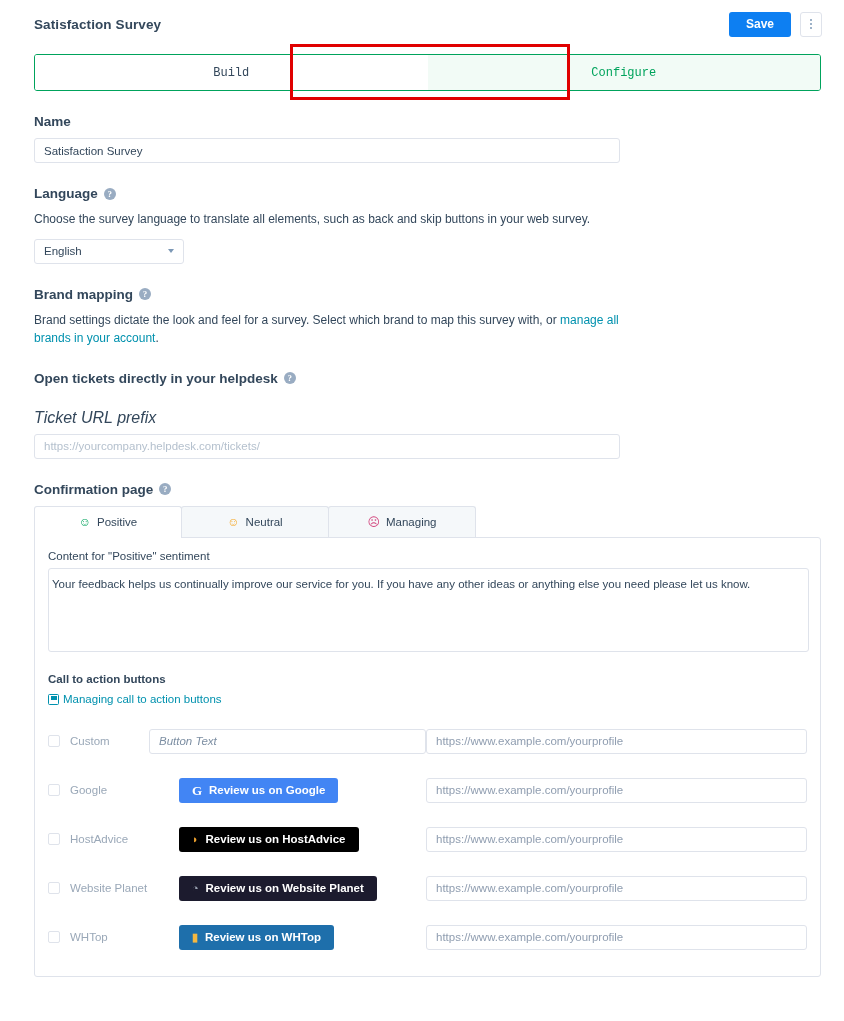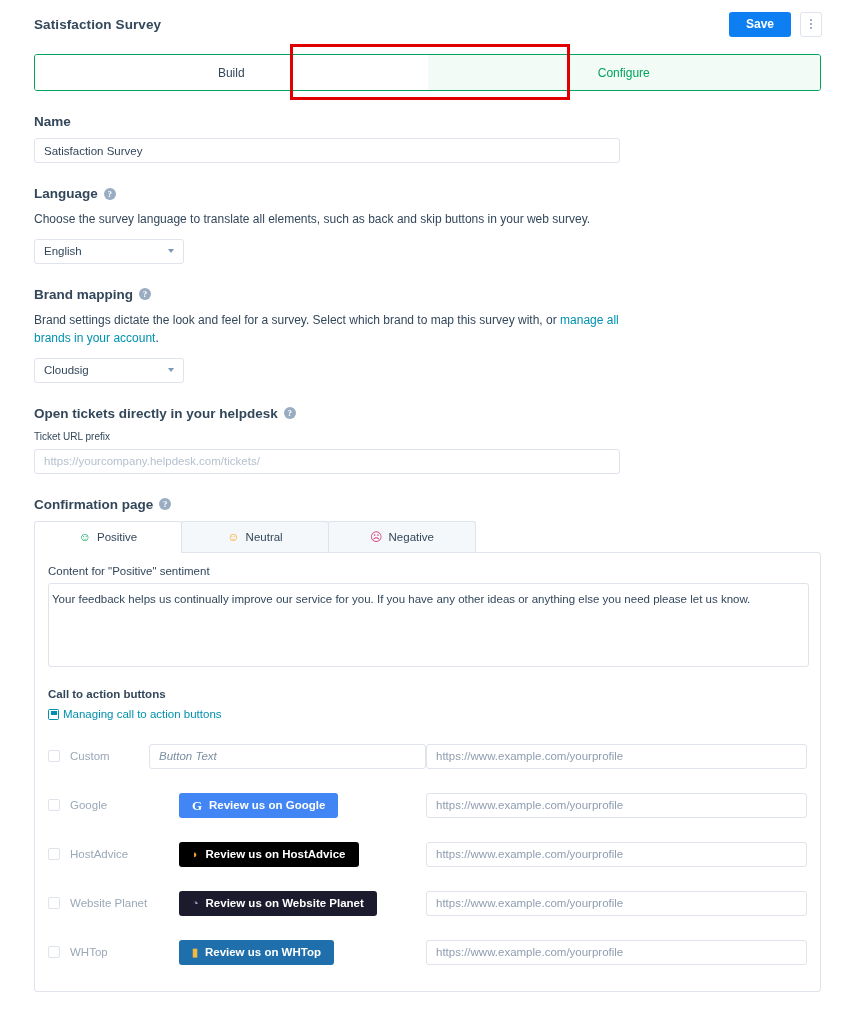--- a/index.html
+++ b/index.html
@@ -34,21 +34,21 @@
   .kebab-button {
     width: 22px; height: 25px;
     border: 1px solid #dfe3eb; border-radius: 3px;
     background: #fff; cursor: pointer;
     display: flex; flex-direction: column; align-items: center; justify-content: center;
     gap: 2px;
   }
   .kebab-button i { width: 2px; height: 2px; background: #7c98b6; border-radius: 50%; display:block; }
 
   
-  .steps-wrap { position: relative; margin: 14px 23px 0 34px; }
+  .steps-wrap { position: relative; margin: 14px 23px 0 34px; font-family: Liberation Mono, monospace; }
   .steps {
     display: flex; height: 37px;
     border: 1px solid #00a35c; border-radius: 3px;
     overflow: hidden; background: #fff;
   }
   .step {
     flex: 1; display: flex; align-items: center; justify-content: center;
     font-size: 12px; position: relative; cursor: pointer;
     color: #33475b; font-weight: normal; background: #fff;
   }
@@ -103,21 +103,21 @@
     background: #fff; display: flex; align-items: center;
     padding: 0 9px; font-size: 11.5px; color: #33475b; cursor: pointer;
   }
   .select-box .caret {
     margin-left: auto;
     width: 0; height: 0;
     border-left: 3.5px solid transparent;
     border-right: 3.5px solid transparent;
     border-top: 4px solid #7c98b6;
   }
-  .sub-label { font-size: 10px; color: #33475b; margin: 10px 0 7px 0; }
+  .sub-label { font-size: 16px; color: #33475b; margin: 23px 0 7px 0; font-style: italic; }
 
   
   .tabs-row { display: flex; margin-top: 9px; }
   .tab {
     width: 148px; height: 32px;
     display: flex; align-items: center; justify-content: center; gap: 6px;
     font-size: 11.5px; color: #33475b; cursor: pointer;
     border: 1px solid #dfe3eb; border-bottom: none;
     background: #f5f8fa;
     border-radius: 3px 3px 0 0;
@@ -262,24 +262,20 @@
     </div>
 
     
     <div class="section-title">
       <span>Brand mapping</span>
       <span class="help-icon">?</span>
     </div>
     <p class="section-desc">
       <span>Brand settings dictate the look and feel for a survey. Select which brand to map this survey with, or </span><a class="link">manage all brands in your account</a><span>.</span>
     </p>
-    <div class="select-box">
-      <span>Cloudsig</span>
-      <span class="caret"></span>
-    </div>
 
     
     <div class="section-title">
       <span>Open tickets directly in your helpdesk</span>
       <span class="help-icon">?</span>
     </div>
     <div class="sub-label">Ticket URL prefix</div>
     <input class="text-input" placeholder="https://yourcompany.helpdesk.com/tickets/" style="">
 
     
@@ -292,21 +288,21 @@
       <div class="tab active">
         <span class="emoji pos">☺</span>
         <span>Positive</span>
       </div>
       <div class="tab">
         <span class="emoji neu">☺</span>
         <span>Neutral</span>
       </div>
       <div class="tab">
         <span class="emoji neg">☹</span>
-        <span>Negative</span>
+        <span>Managing</span>
       </div>
     </div>
 
     <div class="panel">
       <div class="panel-label">Content for "Positive" sentiment</div>
       <textarea class="content-textarea" style="">Your feedback helps us continually improve our service for you. If you have any other ideas or anything else you need please let us know.</textarea>
 
       <div class="cta-title">Call to action buttons</div>
       <div class="cta-link-row">
         <span class="doc-icon"></span>

